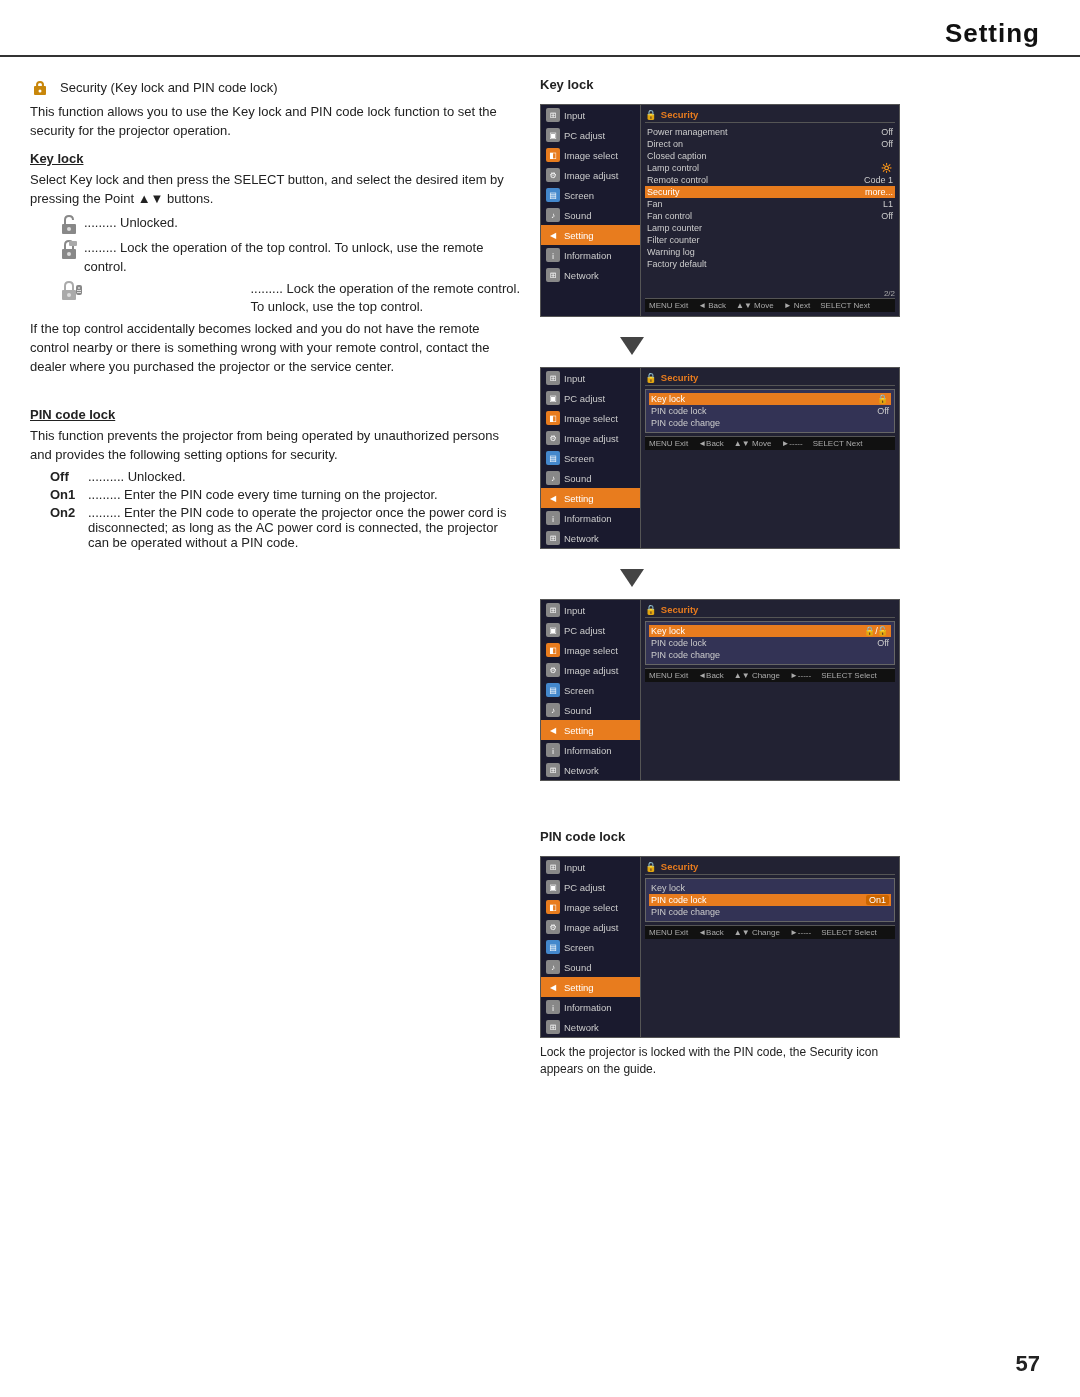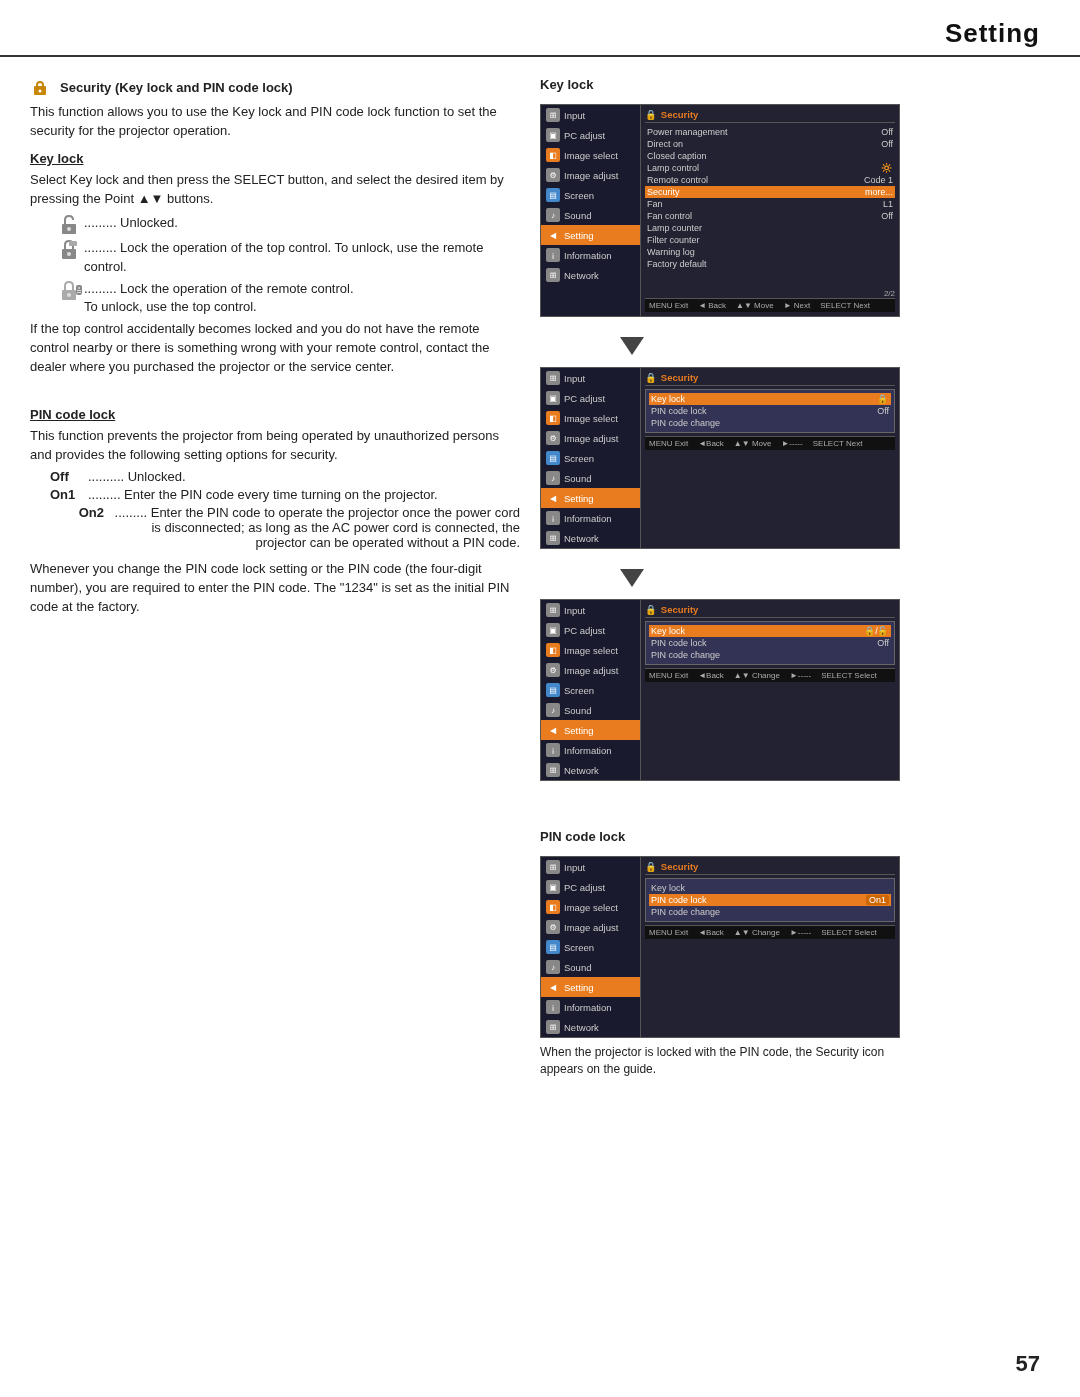--- a/index.html
+++ b/index.html
@@ -43,21 +43,21 @@
     .right-col {
       flex: 1;
       display: flex;
       flex-direction: column;
       gap: 10px;
     }
 
     
     .section-title {
       font-size: 13px;
-      font-weight: bold;
+      font-weight: normal;
       margin-bottom: 6px;
       display: flex;
       align-items: center;
       gap: 6px;
     }
 
     .subsection-title {
       font-size: 13px;
       font-weight: bold;
       text-decoration: underline;
@@ -253,21 +253,21 @@
     <div class="icon-row" style="margin-left:30px;">
       <svg class="icon-img" viewBox="0 0 24 20">
         <rect x="2" y="9" width="14" height="10" rx="1" fill="#888"></rect>
         <path d="M5 9 V5 Q5 1 9 1 Q13 1 13 5 V9" fill="none" stroke="#888" stroke-width="2"></path>
         <rect x="9" y="1" width="8" height="5" rx="1" fill="#aaa"></rect>
         <circle cx="9" cy="14" r="2" fill="#ddd"></circle>
       </svg>
       <span class="icon-text">......... Lock the operation of the top control. To unlock, use the remote control.</span>
     </div>
 
-    <div class="icon-row" style="margin-left:30px;">
+    <div class="icon-row" style="margin-left:30px;justify-content:space-between;">
       <svg class="icon-img" viewBox="0 0 24 20">
         <rect x="2" y="9" width="14" height="10" rx="1" fill="#aaa"></rect>
         <path d="M5 9 V5 Q5 1 9 1 Q13 1 13 5 V9" fill="none" stroke="#aaa" stroke-width="2"></path>
         <circle cx="9" cy="14" r="2" fill="#ddd"></circle>
         <rect x="16" y="4" width="6" height="10" rx="2" fill="#888"></rect>
         <circle cx="19" cy="7" r="1" fill="#ddd"></circle>
         <rect x="17" y="9" width="4" height="1" fill="#ddd"></rect>
         <rect x="17" y="11" width="4" height="1" fill="#ddd"></rect>
       </svg>
       <div>
@@ -284,27 +284,26 @@
 
       <div style="margin-top:5px;">
         <div class="two-col-text" style="margin-left:20px;">
           <span class="col-label">Off</span>
           <span>.......... Unlocked.</span>
         </div>
         <div class="two-col-text" style="margin-left:20px; margin-top:3px;">
           <span class="col-label">On1</span>
           <span>......... Enter the PIN code every time turning on the projector.</span>
         </div>
-        <div class="two-col-text" style="margin-left:36px; margin-top:3px;text-align:right;">
+        <div class="two-col-text" style="margin-left:20px; margin-top:3px;">
           <span class="col-label">On2</span>
           <span>......... Enter the PIN code to operate the projector once the power cord is disconnected; as long as the AC power cord is connected, the projector can be operated without a PIN code.</span>
         </div>
       </div>
 
-      <p style="margin-top:10px;">Whenever you change the PIN code lock setting or the PIN code (the four-digit number), you are required to enter the PIN code. The "1234" is set as the initial PIN code at the factory.</p>
     </div>
   </div>
 
   <div class="right-col">
 
     <div style="font-size:13px; font-weight:bold; margin-bottom:2px;">Key lock</div>
 
     <div class="screen-group">
       <div class="menu-mockup">
 
@@ -622,19 +621,19 @@
           <div class="menu-bottom-bar">
             <span>MENU Exit</span>
             <span>◄Back</span>
             <span>▲▼ Change</span>
             <span>►-----</span>
             <span>SELECT Select</span>
           </div>
         </div>
       </div>
 
-      <div class="screen-caption">When the projector is locked with the PIN code, the Security icon appears on the guide.</div>
+      <div class="screen-caption">Lock the projector is locked with the PIN code, the Security icon appears on the guide.</div>
     </div>
 
   </div>
 </div>
 
 <div class="page-number">57</div>
 
 </body></html>

